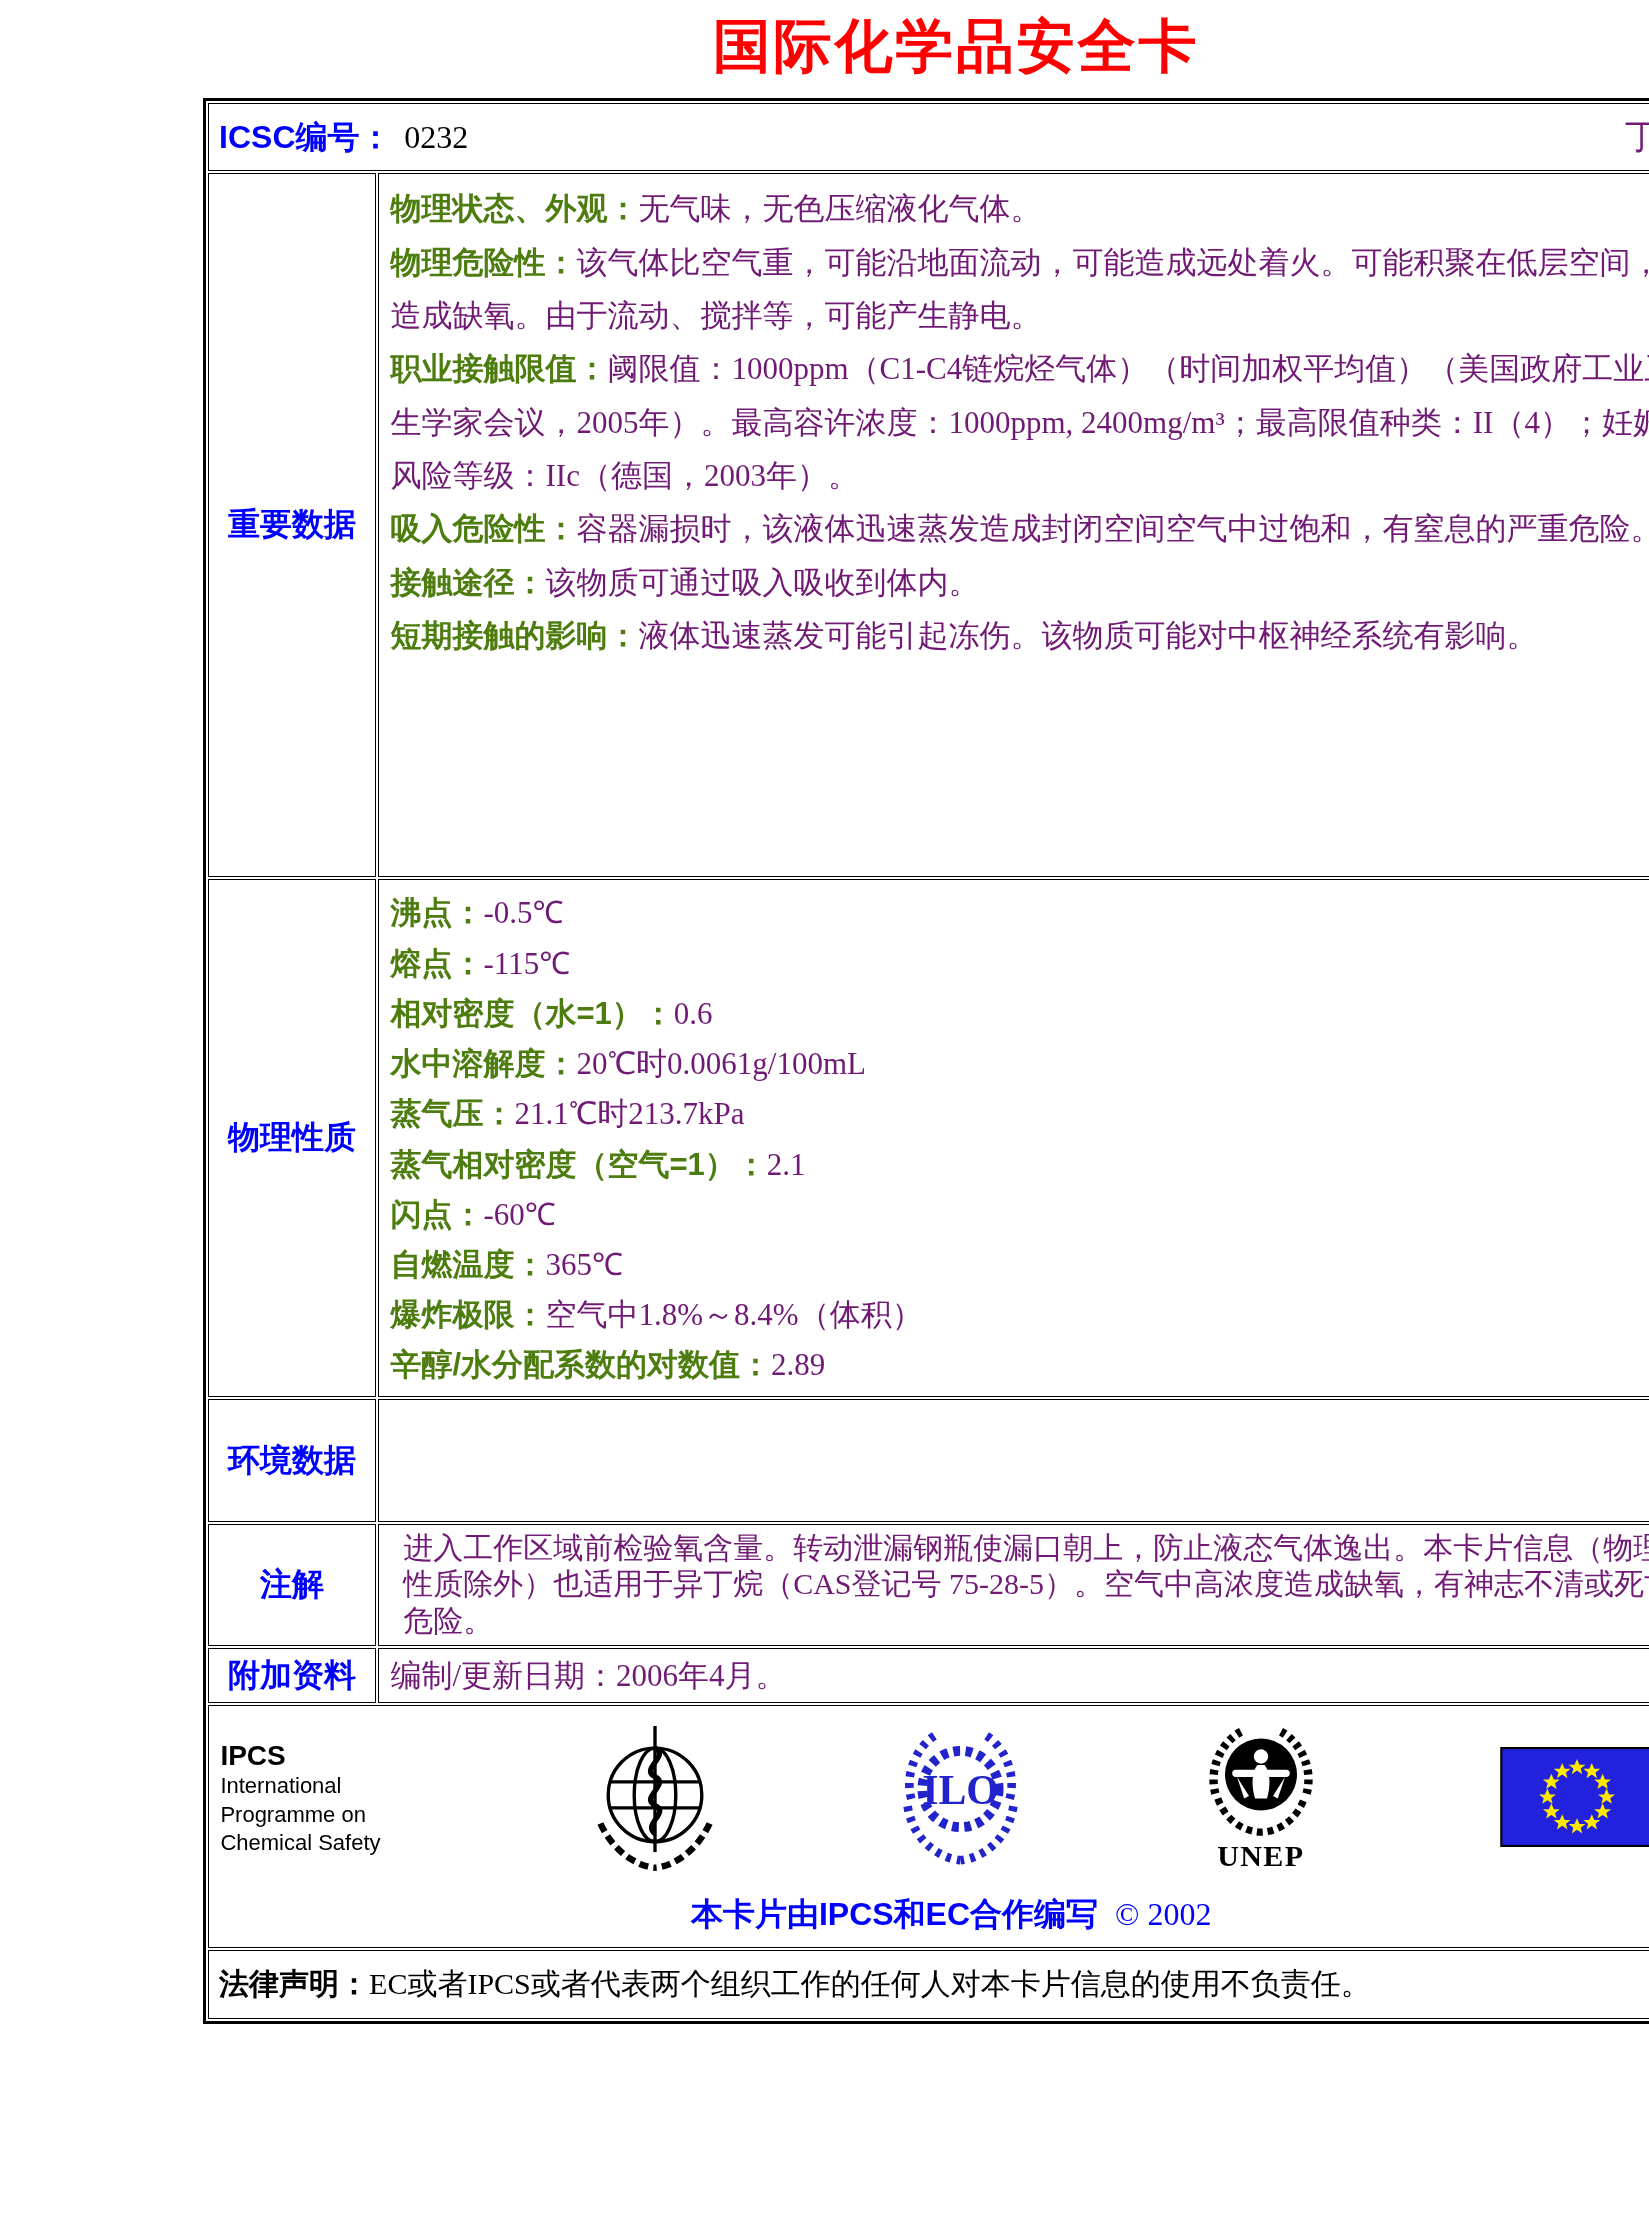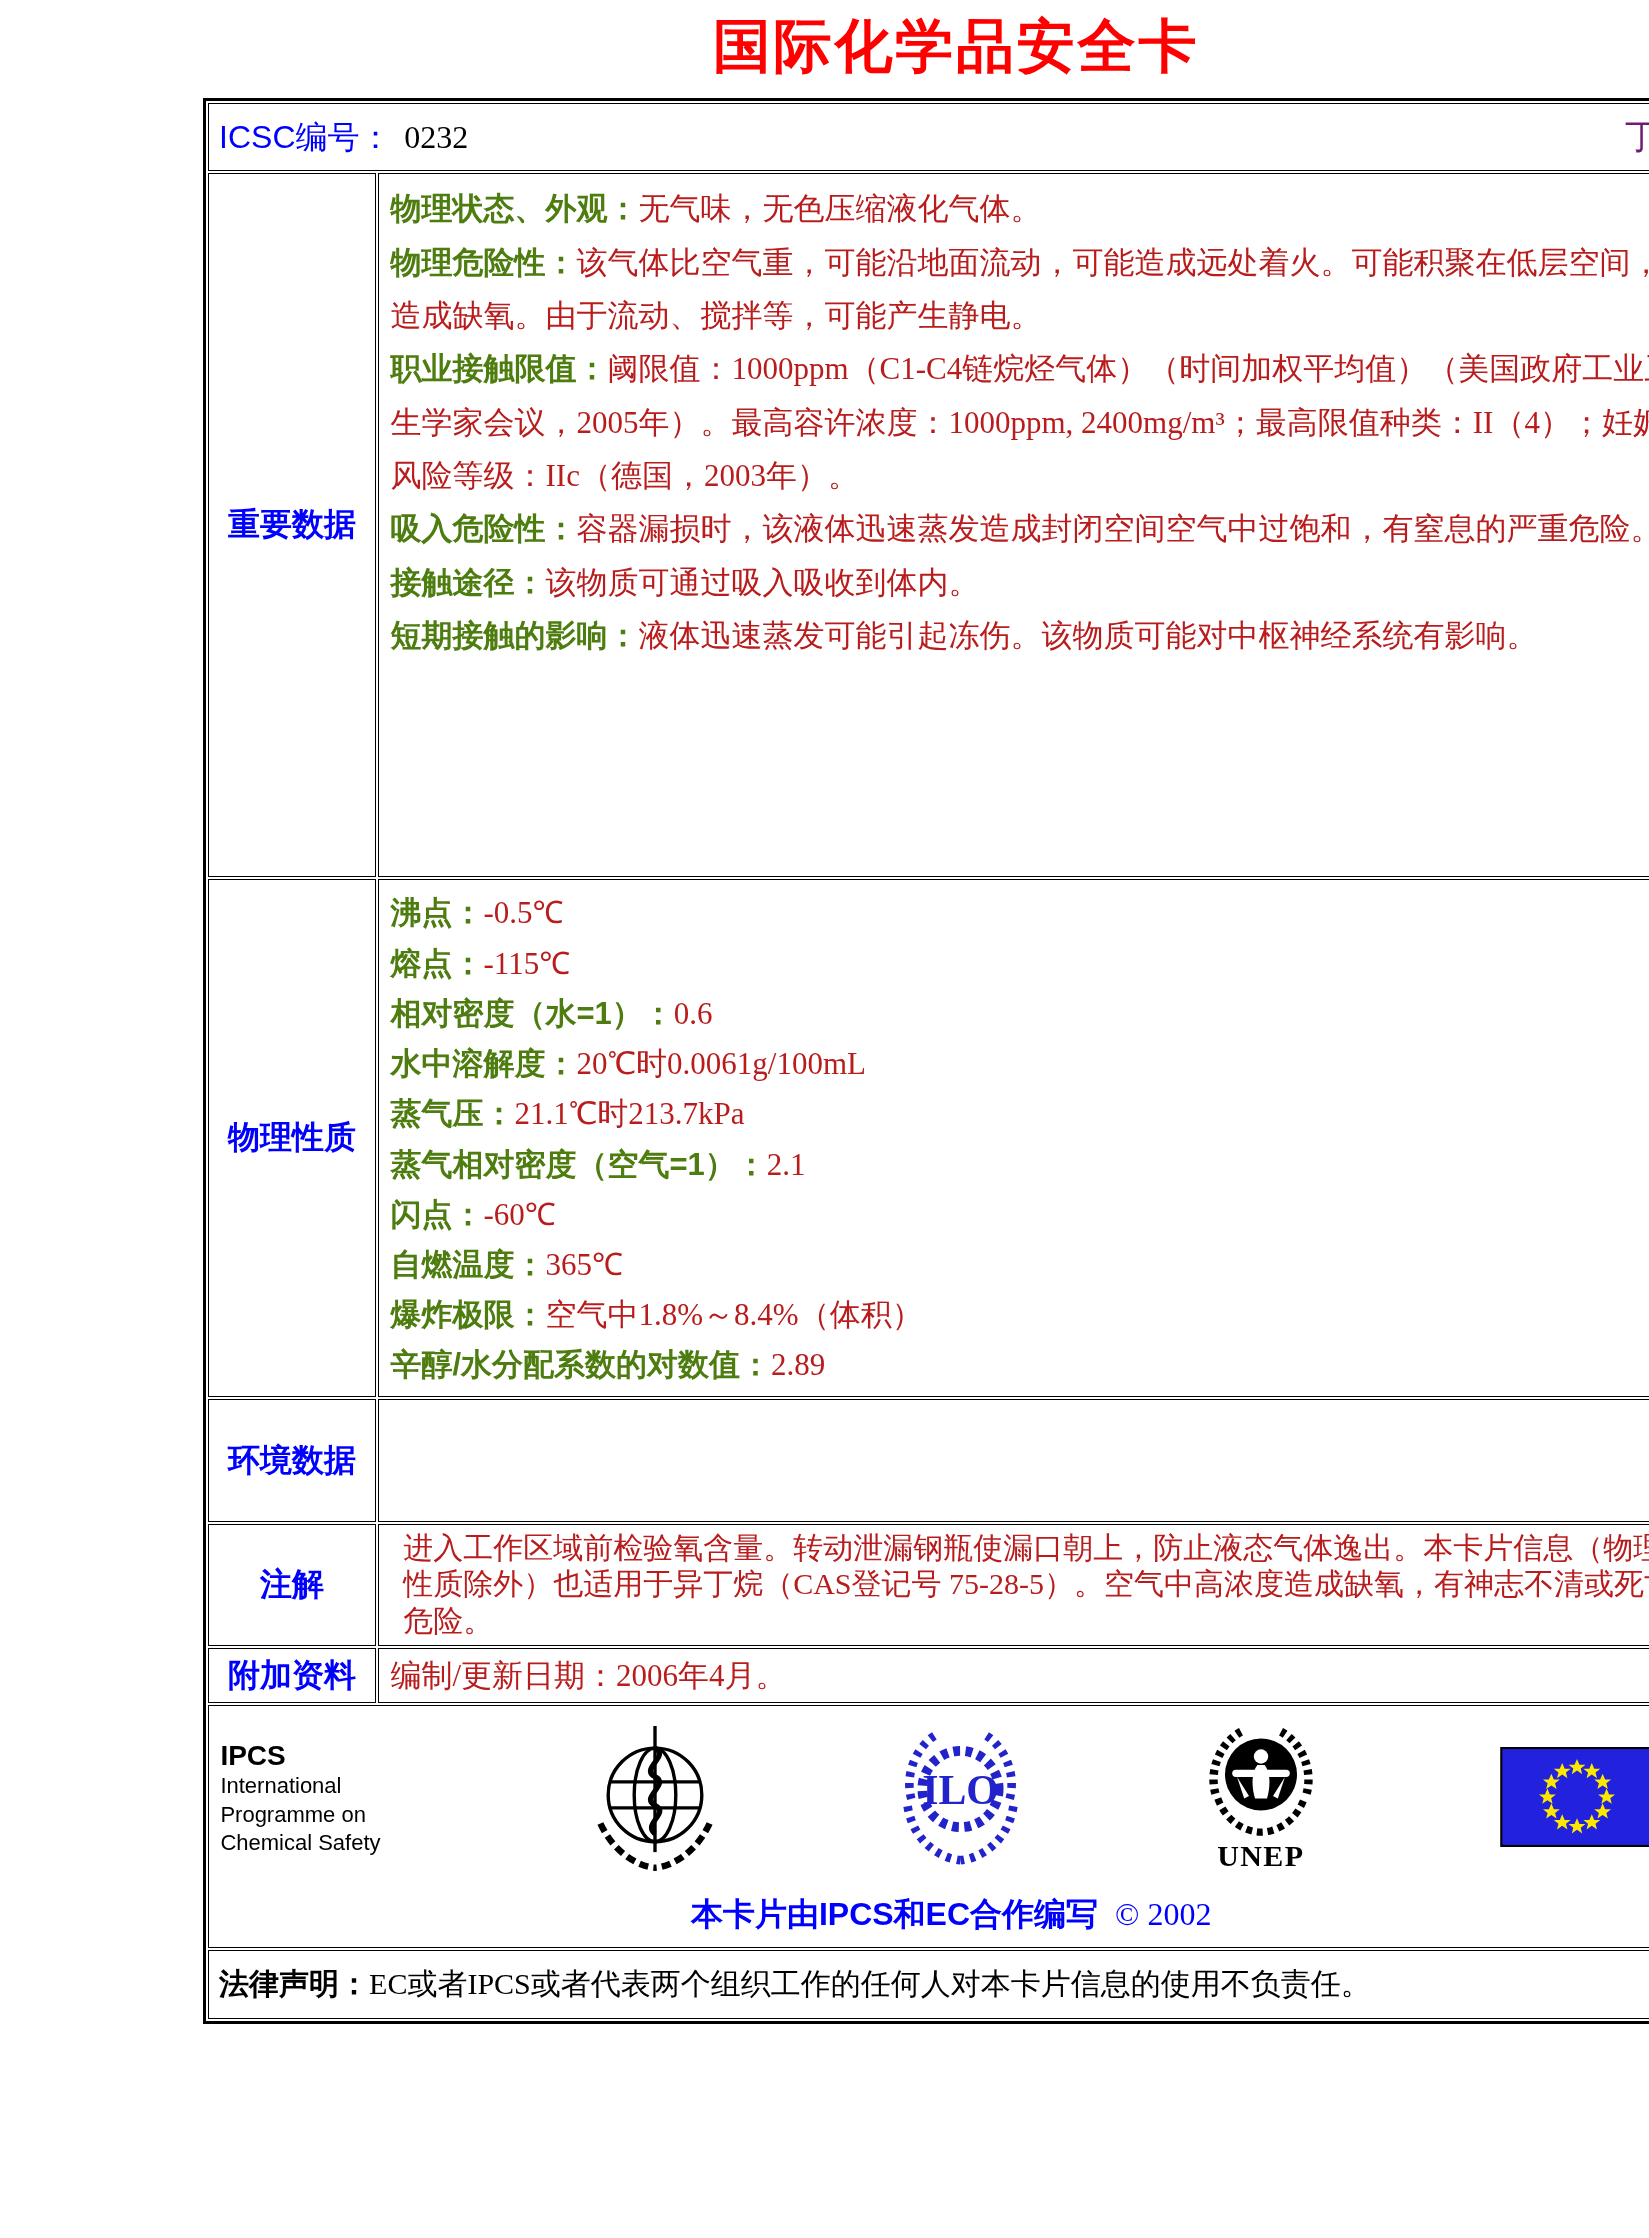--- a/index.html
+++ b/index.html
@@ -23,26 +23,26 @@
   .row { display:flex; gap:2.1px; }
   .cell { border:1.4px solid #000; background:#fff; box-sizing:border-box; }
   .label-cell {
     flex:0 0 168px; display:flex; align-items:center; justify-content:center;
     color:#0000ff; font-weight:bold; font-size:32px; text-align:center;
   }
   .content-cell { flex:1 1 auto; padding:5.6px 11.3px; }
   .full { flex:1 1 auto; }
 
   .header-cell { display:flex; align-items:baseline; font-size:32px; padding:10px 10px; }
-  .hdr-label { color:#0000ff; font-weight:normal;text-align:center; }
+  .hdr-label { color:#0000ff; font-weight:bold;text-align:center; }
   .hdr-value { font-family:"Liberation Serif", serif; color:#000; margin-left:12.7px; font-size:32px; }
   .hdr-chem  { margin-left:auto; font-family:"Liberation Serif", serif; color:#701a75; font-size:34px; }
 
   .lbl { color:#4d7c0f; font-weight:bold; font-family:"Liberation Sans", sans-serif; }
-  .val { color:#b91c1c; font-family:"Liberation Serif", serif; }
+  .val { color:#701a75; font-family:"Liberation Serif", serif; }
 
   .important { font-size:31px; line-height:1.72; padding-top:8.5px; }
   .physical  { font-size:31px; line-height:1.62; padding-top:8.5px; }
   .notes     { font-size:30px; line-height:1.22; padding-top:4.2px;padding-left:24px; }
   .additional{ font-size:31px; display:flex; align-items:center; }
 
   .logos-cell { display:flex; flex-direction:column; padding:15.5px 21px 10px 11.3px; }
   .logo-strip { display:flex; align-items:center; justify-content:space-between; padding-right:28px; }
   .ipcs-block { width:190px; color:#000; }
   .ipcs-title { font-weight:bold; font-size:28px; line-height:1.2; }

